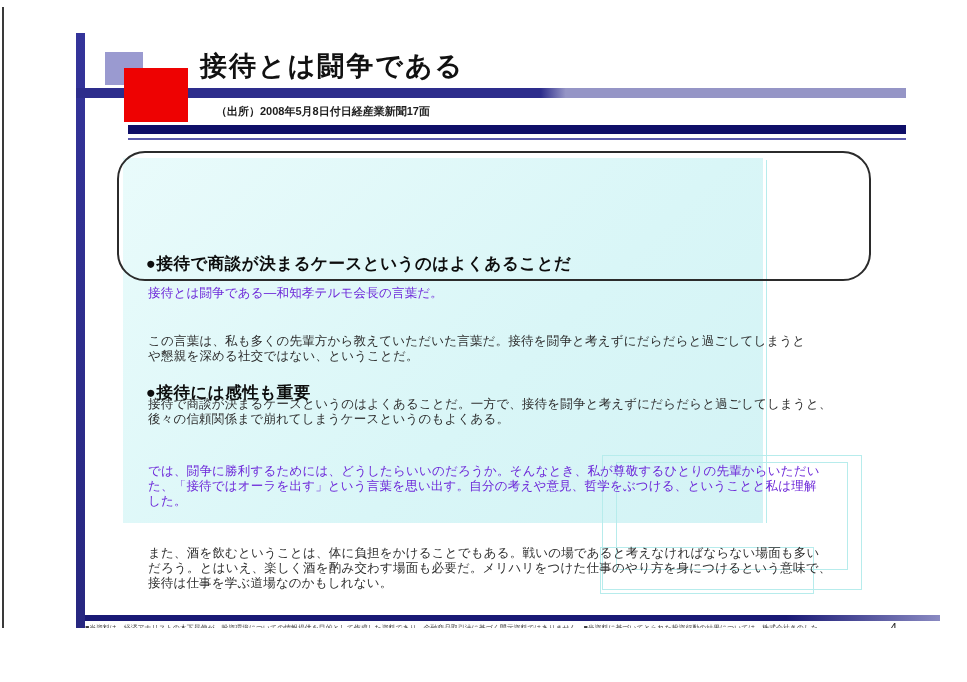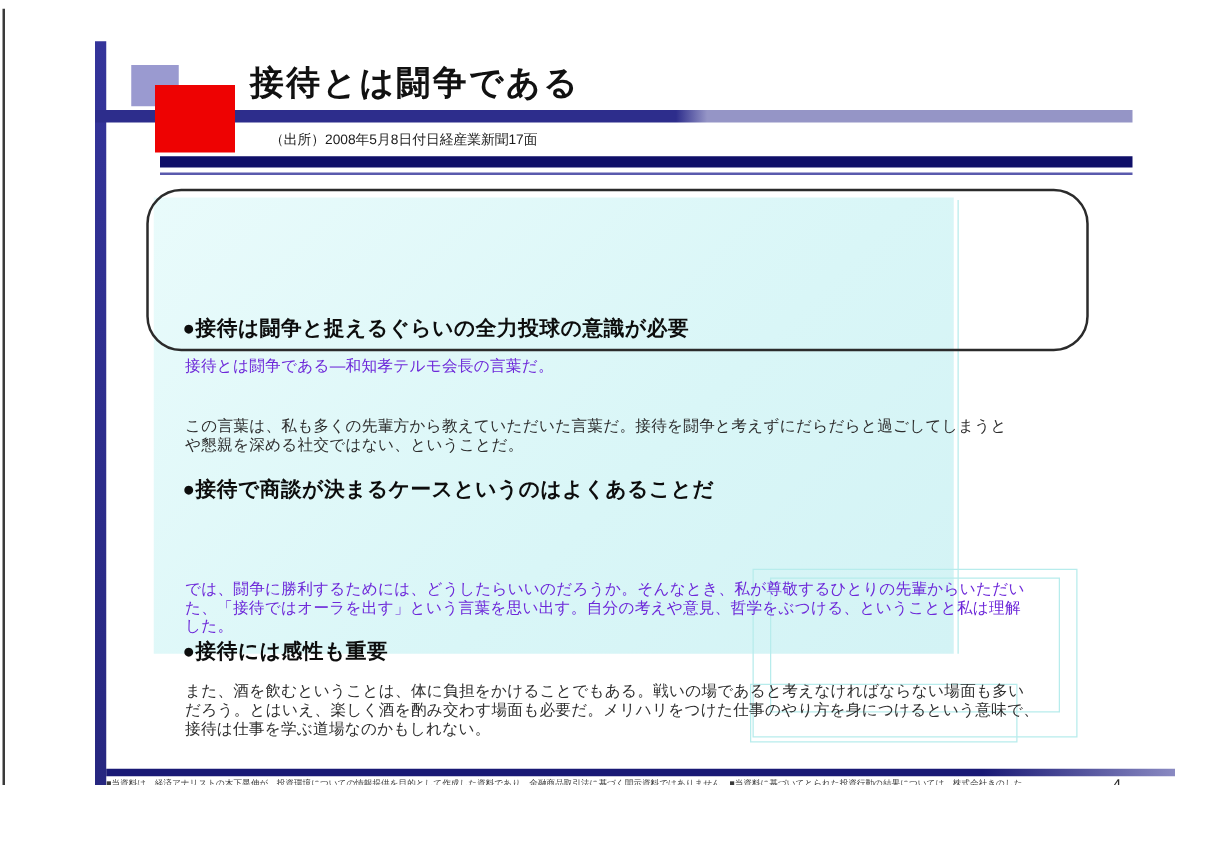--- a/index.html
+++ b/index.html
@@ -18,21 +18,21 @@
 
   .lavender-square { left:105px; top:52px; width:38px; height:33px; background:#9a9ad0; }
   .red-square { left:124px; top:68px; width:64px; height:54px; background:#ee0202; z-index:5; }
 
   .title-underline-bar { left:76px; top:88px; width:830px; height:10px;
     background:linear-gradient(to right,#2d2d8c 0%,#2d2d8c 56%,#9595c6 59%,#9595c6 100%); z-index:2; }
 
   .slide-title { left:200px; top:48px; font-size:27px; font-weight:bold; color:#111;
     letter-spacing:2px; white-space:nowrap; z-index:6; }
 
-  .source-caption { left:216px; top:104px; font-size:11px; font-weight:normal; color:#1c1c1c;
+  .source-caption { left:216px; top:104px; font-size:11px; font-weight:bold; color:#1c1c1c;
     white-space:nowrap; z-index:6; }
 
   .divider-bar-thick { left:128px; top:125px; width:778px; height:9px; background:#0f0f68; }
   .divider-line-thin { left:128px; top:138px; width:778px; height:2px; background:#5a5aad; }
 
   .cyan-block { left:123px; top:158px; width:640px; height:365px;
     background:linear-gradient(135deg,#e9fbfb 0%,#d9f6f7 60%,#d3f3f5 100%); }
   .cyan-edge-line { left:766px; top:160px; width:1px; height:363px; background:#b7ecec; }
 
   .key-points-box { left:117px; top:151px; width:750px; height:126px;
@@ -79,28 +79,29 @@
 
   <div class="abs cyan-block"></div>
   <div class="abs cyan-edge-line"></div>
 
   <div class="abs decor-rect a"></div>
   <div class="abs decor-rect b"></div>
   <div class="abs decor-rect c"></div>
 
   <div class="abs key-points-box"></div>
   <div class="abs key-points">
-    <div>●接待は闘争と捉えるぐらいの全力投球の意識が必要</div>
     <div>●接待で商談が決まるケースというのはよくあることだ</div>
     <div>●接待には感性も重要</div>
   </div>
 
   <div class="abs para red p1">接待とは闘争である―和知孝テルモ会長の言葉だ。</div>
   <div class="abs para p2">この言葉は、私も多くの先輩方から教えていただいた言葉だ。接待を闘争と考えずにだらだらと過ごしてしまうと
 や懇親を深める社交ではない、ということだ。</div>
+  <div class="abs para p3">接待で商談が決まるケースというのはよくあることだ。一方で、接待を闘争と考えずにだらだらと過ごしてしまうと、
+後々の信頼関係まで崩れてしまうケースというのもよくある。</div>
   <div class="abs para p5">また、酒を飲むということは、体に負担をかけることでもある。戦いの場であると考えなければならない場面も多い
 だろう。とはいえ、楽しく酒を酌み交わす場面も必要だ。メリハリをつけた仕事のやり方を身につけるという意味で、
 接待は仕事を学ぶ道場なのかもしれない。</div>
   <div class="abs para red p4">では、闘争に勝利するためには、どうしたらいいのだろうか。そんなとき、私が尊敬するひとりの先輩からいただい
 た、「接待ではオーラを出す」という言葉を思い出す。自分の考えや意見、哲学をぶつける、ということと私は理解
 した。</div>
 
   <div class="abs footer-bar"></div>
   <div class="abs footer-text">
     <div>■当資料は、経済アナリストの木下晃伸が、投資環境についての情報提供を目的として作成した資料であり、金融商品取引法に基づく開示資料ではありません。■当資料に基づいてとられた投資行動の結果については、株式会社きのした</div>

